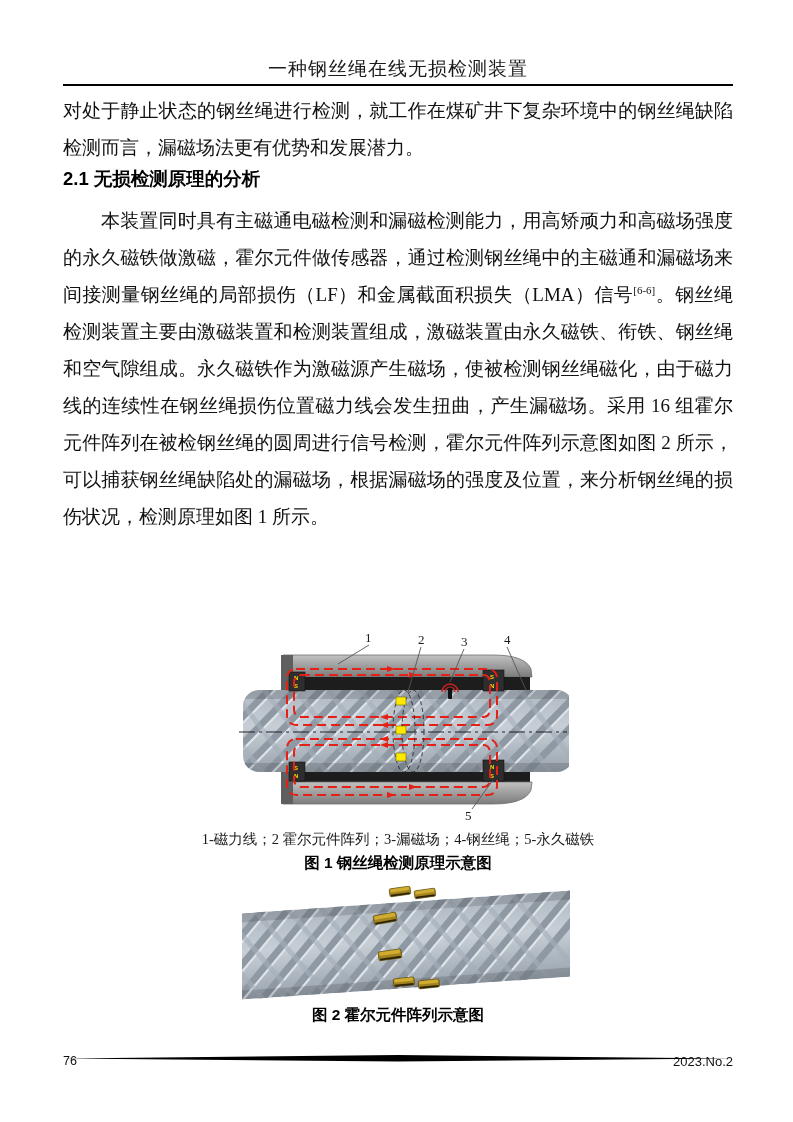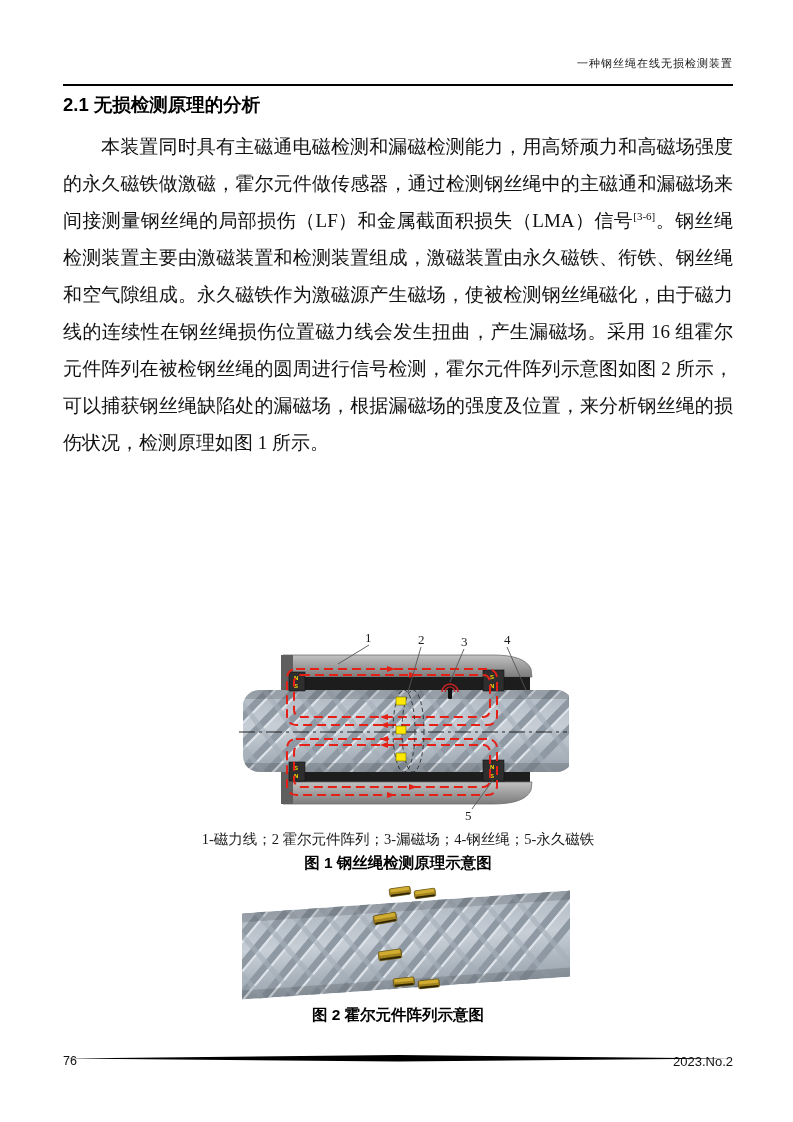--- a/index.html
+++ b/index.html
@@ -9,21 +9,21 @@
     background:#ffffff;
     margin:0 auto;
     font-family:"Liberation Serif","DejaVu Serif",serif;
     color:#111;
     overflow:hidden;
     box-shadow:0 0 6px rgba(0,0,0,.25);
   }
   
   .running-head{
     position:absolute;top:56px;left:63px;width:670px;
-    text-align:right;font-size:11px;color:#1a1a1a;letter-spacing:1px;
+    text-align:center;font-size:19px;color:#1a1a1a;letter-spacing:1px;
   }
   .head-rule{
     position:absolute;top:84px;left:63px;width:670px;height:2px;background:#000;
   }
   
   .body-text{
     position:absolute;top:92px;left:63px;width:670px;
     font-size:19px;line-height:37px;text-align:justify;
   }
   .body-text p{margin:0;}
@@ -66,22 +66,23 @@
 </style>
 </head>
 <body>
 
 <div class="page">
 
   <div class="running-head">一种钢丝绳在线无损检测装置</div>
   <div class="head-rule"></div>
 
   <div class="body-text">
+    <p>对处于静止状态的钢丝绳进行检测，就工作在煤矿井下复杂环境中的钢丝绳缺陷检测而言，漏磁场法更有优势和发展潜力。</p>
     <h3 class="subsec">2.1 无损检测原理的分析</h3>
-    <p class="indent"><span>本装置同时具有主磁通电磁检测和漏磁检测能力，用高矫顽力和高磁场强度的永久磁铁做激磁，霍尔元件做传感器，通过检测钢丝绳中的主磁通和漏磁场来间接测量钢丝绳的局部损伤（LF）和金属截面积损失（LMA）信号</span><sup class="ref">[3-6]</sup><span>。钢丝绳检测装置主要由激磁装置和检测装置组成，激磁装置由永久磁铁、衔铁、钢丝绳和空气隙组成。永久磁铁作为激磁源产生磁场，使被检测钢丝绳磁化，由于磁力线的连续性在钢丝绳损伤位置磁力线会发生扭曲，产生漏磁场。采用 16 组霍尔元件阵列在被检钢丝绳的圆周进行信号检测，霍尔元件阵列示意图如图 2 所示，可以捕获钢丝绳缺陷处的漏磁场，根据漏磁场的强度及位置，来分析钢丝绳的损伤状况，检测原理如图 1 所示。</span></p>
+    <p class="indent"><span>本装置同时具有主磁通电磁检测和漏磁检测能力，用高矫顽力和高磁场强度的永久磁铁做激磁，霍尔元件做传感器，通过检测钢丝绳中的主磁通和漏磁场来间接测量钢丝绳的局部损伤（LF）和金属截面积损失（LMA）信号</span><sup class="ref">[6-6]</sup><span>。钢丝绳检测装置主要由激磁装置和检测装置组成，激磁装置由永久磁铁、衔铁、钢丝绳和空气隙组成。永久磁铁作为激磁源产生磁场，使被检测钢丝绳磁化，由于磁力线的连续性在钢丝绳损伤位置磁力线会发生扭曲，产生漏磁场。采用 16 组霍尔元件阵列在被检钢丝绳的圆周进行信号检测，霍尔元件阵列示意图如图 2 所示，可以捕获钢丝绳缺陷处的漏磁场，根据漏磁场的强度及位置，来分析钢丝绳的损伤状况，检测原理如图 1 所示。</span></p>
   </div>
 
   <div class="fig1-wrap">
     <svg width="332" height="198" viewBox="0 0 332 198">
       <defs>
         <clipPath id="ropeClip1">
             <rect x="6" y="62" width="330" height="82" rx="16"></rect>
           </clipPath>
         <linearGradient id="ropeGrad" x1="0" y1="0" x2="0" y2="1">
           <stop offset="0" stop-color="#aeb7c1"></stop>

